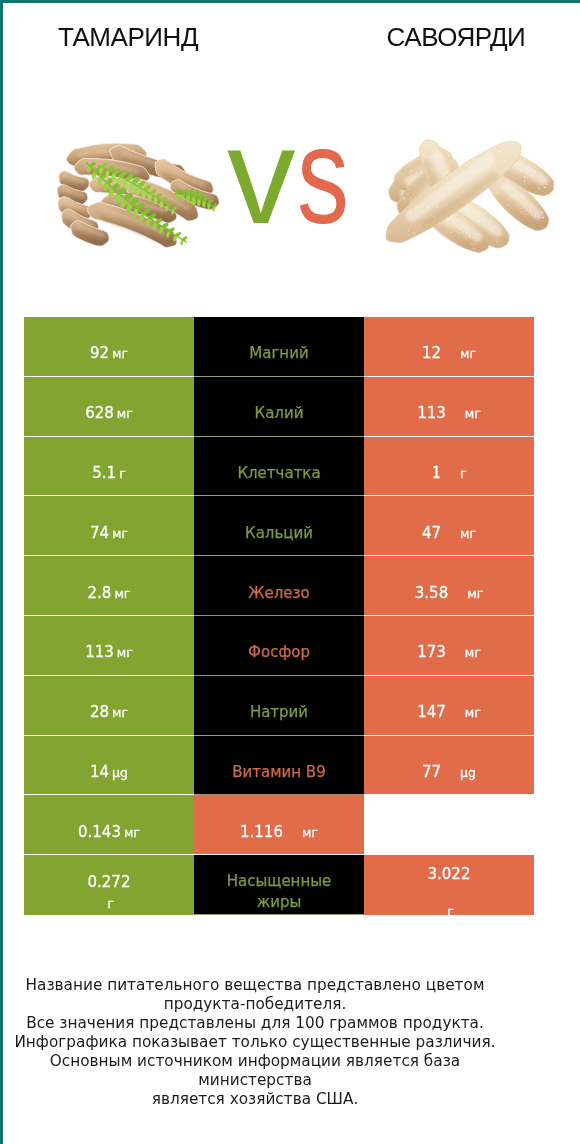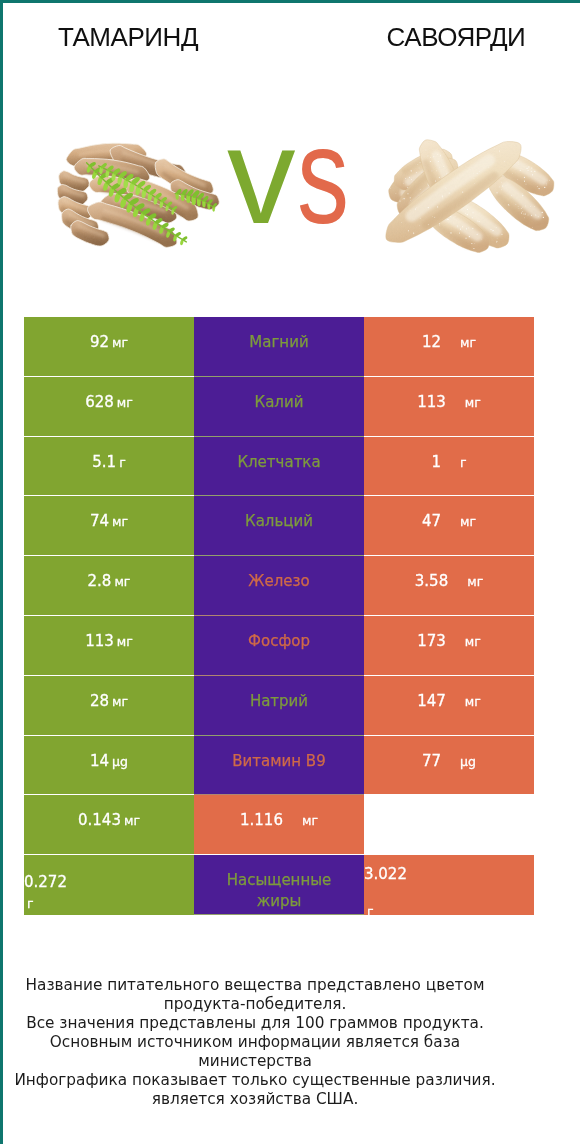--- a/index.html
+++ b/index.html
@@ -9,24 +9,24 @@
 .title-left{left:25px;width:200px;}
 .title-right{left:353px;width:200px;}
 .hero{position:absolute;}
 .hero-left{left:53px;top:134.9px;}
 .hero-right{left:373.3px;top:130.9px;}
 .vs{will-change:transform;position:absolute;left:224px;top:104px;font-size:137px;line-height:137px;font-weight:400;letter-spacing:1.5px;}
 .vs .v{color:#7DA92F;}
 .vs .s{color:#E2694B;display:inline-block;transform:scaleX(0.76);transform-origin:left center;}
 .table{will-change:transform;position:absolute;left:21px;top:314px;width:537px;font-family:"DejaVu Sans",sans-serif;}
 .row{display:flex;height:59.8px;}
-.cell{display:flex;align-items:flex-start;justify-content:center;width:170px;text-align:center;box-sizing:border-box;padding-top:15px;}
+.cell{display:flex;align-items:center;justify-content:center;width:170px;text-align:center;box-sizing:border-box;padding-top:15px;}
 .cell.green{background:#81A530;color:#fff;border-bottom:1px solid #fff;}
 .cell.red{background:#E16C49;color:#fff;border-bottom:1px solid #fff;gap:16px;}
-.cell.mid{background:#4c1d95;border-bottom:1px solid #9aa873;}
+.cell.mid{background:#000000;border-bottom:1px solid #9aa873;}
 .row:last-child .cell.green,.row:last-child .cell.red{border-bottom:none;flex-direction:column;}
 .val{font-size:15px;font-weight:400;white-space:nowrap;line-height:21px;-webkit-text-stroke:0.3px currentColor;}
 .val.unit{font-size:12.5px;margin-left:3px;}
 .lbl{font-size:15px;font-weight:400;line-height:21px;display:block;max-width:128px;-webkit-text-stroke:0.25px currentColor;}
 .footer{will-change:transform;position:absolute;left:0;top:973px;width:504px;text-align:center;font-size:15.3px;color:#1c1c1c;line-height:19.05px;font-family:"DejaVu Sans",sans-serif;}
 </style>
 </head>
 <body>
 
 <div class="page">
@@ -702,17 +702,17 @@
         <div class="cell red">
           <span class="val">3.022</span>
           <span class="val unit">г</span>
         </div>
       </div>
     </div>
   <div class="footer" id="footer">
       <div>Название питательного вещества представлено цветом</div>
       <div>продукта-победителя.</div>
       <div>Все значения представлены для 100 граммов продукта.</div>
+      <div>Инфографика показывает только существенные различия.</div>
       <div>Основным источником информации является база министерства</div>
-      <div>Инфографика показывает только существенные различия.</div>
       <div>является хозяйства США.</div>
     </div>
 </div>
 
 </body></html>

